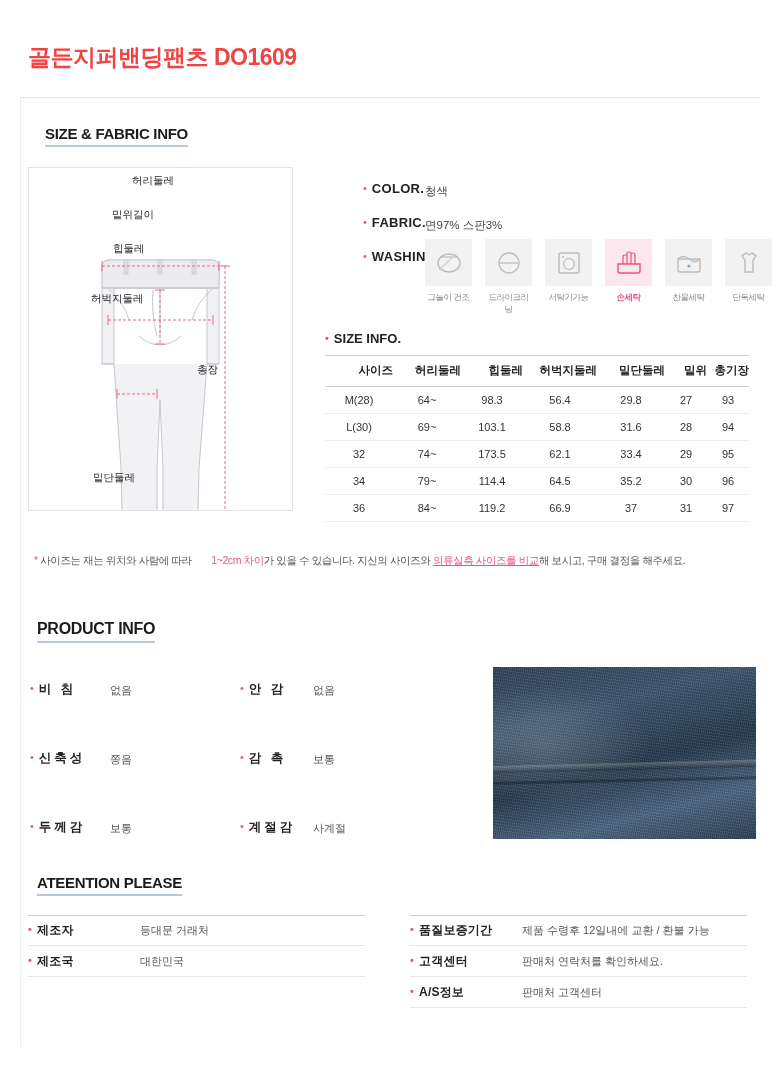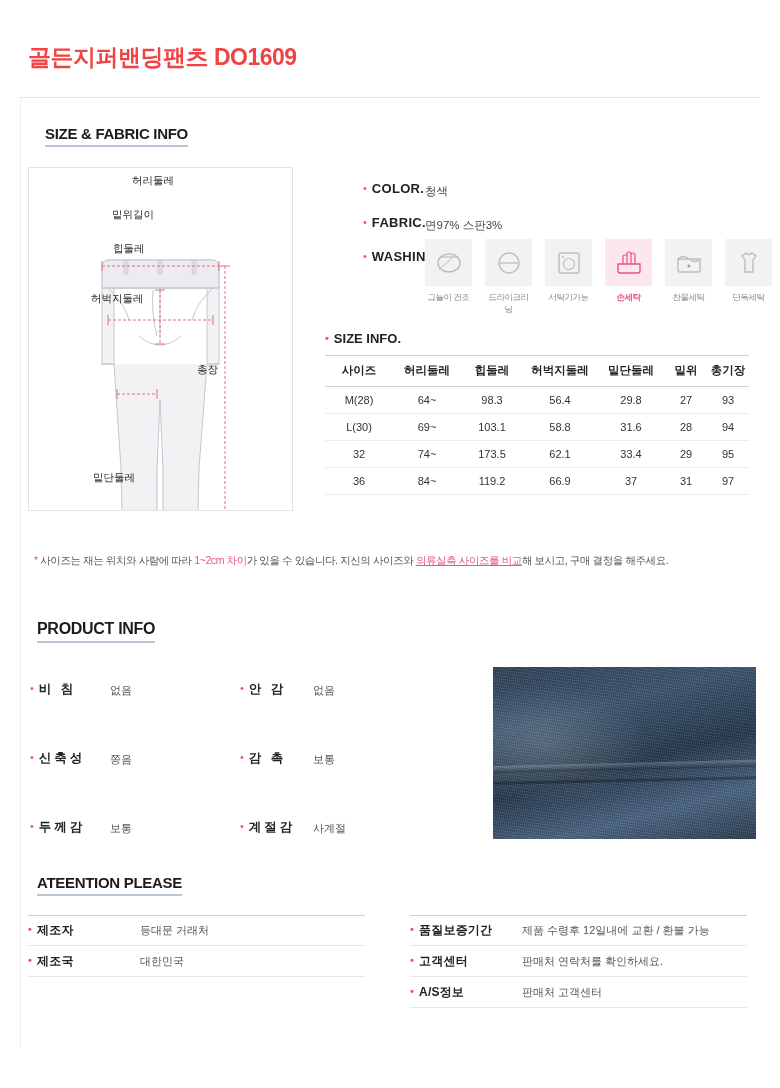--- a/index.html
+++ b/index.html
@@ -96,38 +96,38 @@
     width: 424px;
     border-collapse: collapse;
     font-size: 11px;
     color: #333;
   }
   table.size th {
     font-weight: bold;
     padding: 7px 0 8px;
     border-bottom: 1px solid #cfcfcf;
     border-top: 1px solid #cfcfcf;
-    text-align: center;
+    text-align: right;
     color: #222;
     font-size: 11.5px;
   }
   table.size td {
     padding: 7px 0;
     border-bottom: 1px solid #ececec;
     text-align: center;
   }
   .note {
     position: absolute;
     left: 34px; top: 554px;
     width: 720px;
     font-size: 10.5px;
     color: #555;
     letter-spacing: -0.4px;
   }
-  .note .pink { color: #e8547c; }
+  .note .pink { color: #e8547c; margin-left: 17px; }
   .note .ul { color: #e8547c; text-decoration: underline; }
   .note .star { color: #e8547c; }
 
   
   .pi { position: absolute; font-size: 12.5px; }
   .pi-key { font-weight: bold; color: #222; letter-spacing: 3px; }
   .pi-val { position: absolute; font-size: 11px; color: #555; }
 
   .denim {
     position: absolute;
@@ -360,20 +360,29 @@
       <tr>
         <td>32</td>
         <td>74~</td>
         <td>173.5</td>
         <td>62.1</td>
         <td>33.4</td>
         <td>29</td>
         <td>95</td>
       </tr>
       <tr>
+        <td>34</td>
+        <td>79~</td>
+        <td>114.4</td>
+        <td>64.5</td>
+        <td>35.2</td>
+        <td>30</td>
+        <td>96</td>
+      </tr>
+      <tr>
         <td>36</td>
         <td>84~</td>
         <td>119.2</td>
         <td>66.9</td>
         <td>37</td>
         <td>31</td>
         <td>97</td>
       </tr>
     </tbody>
   </table>

